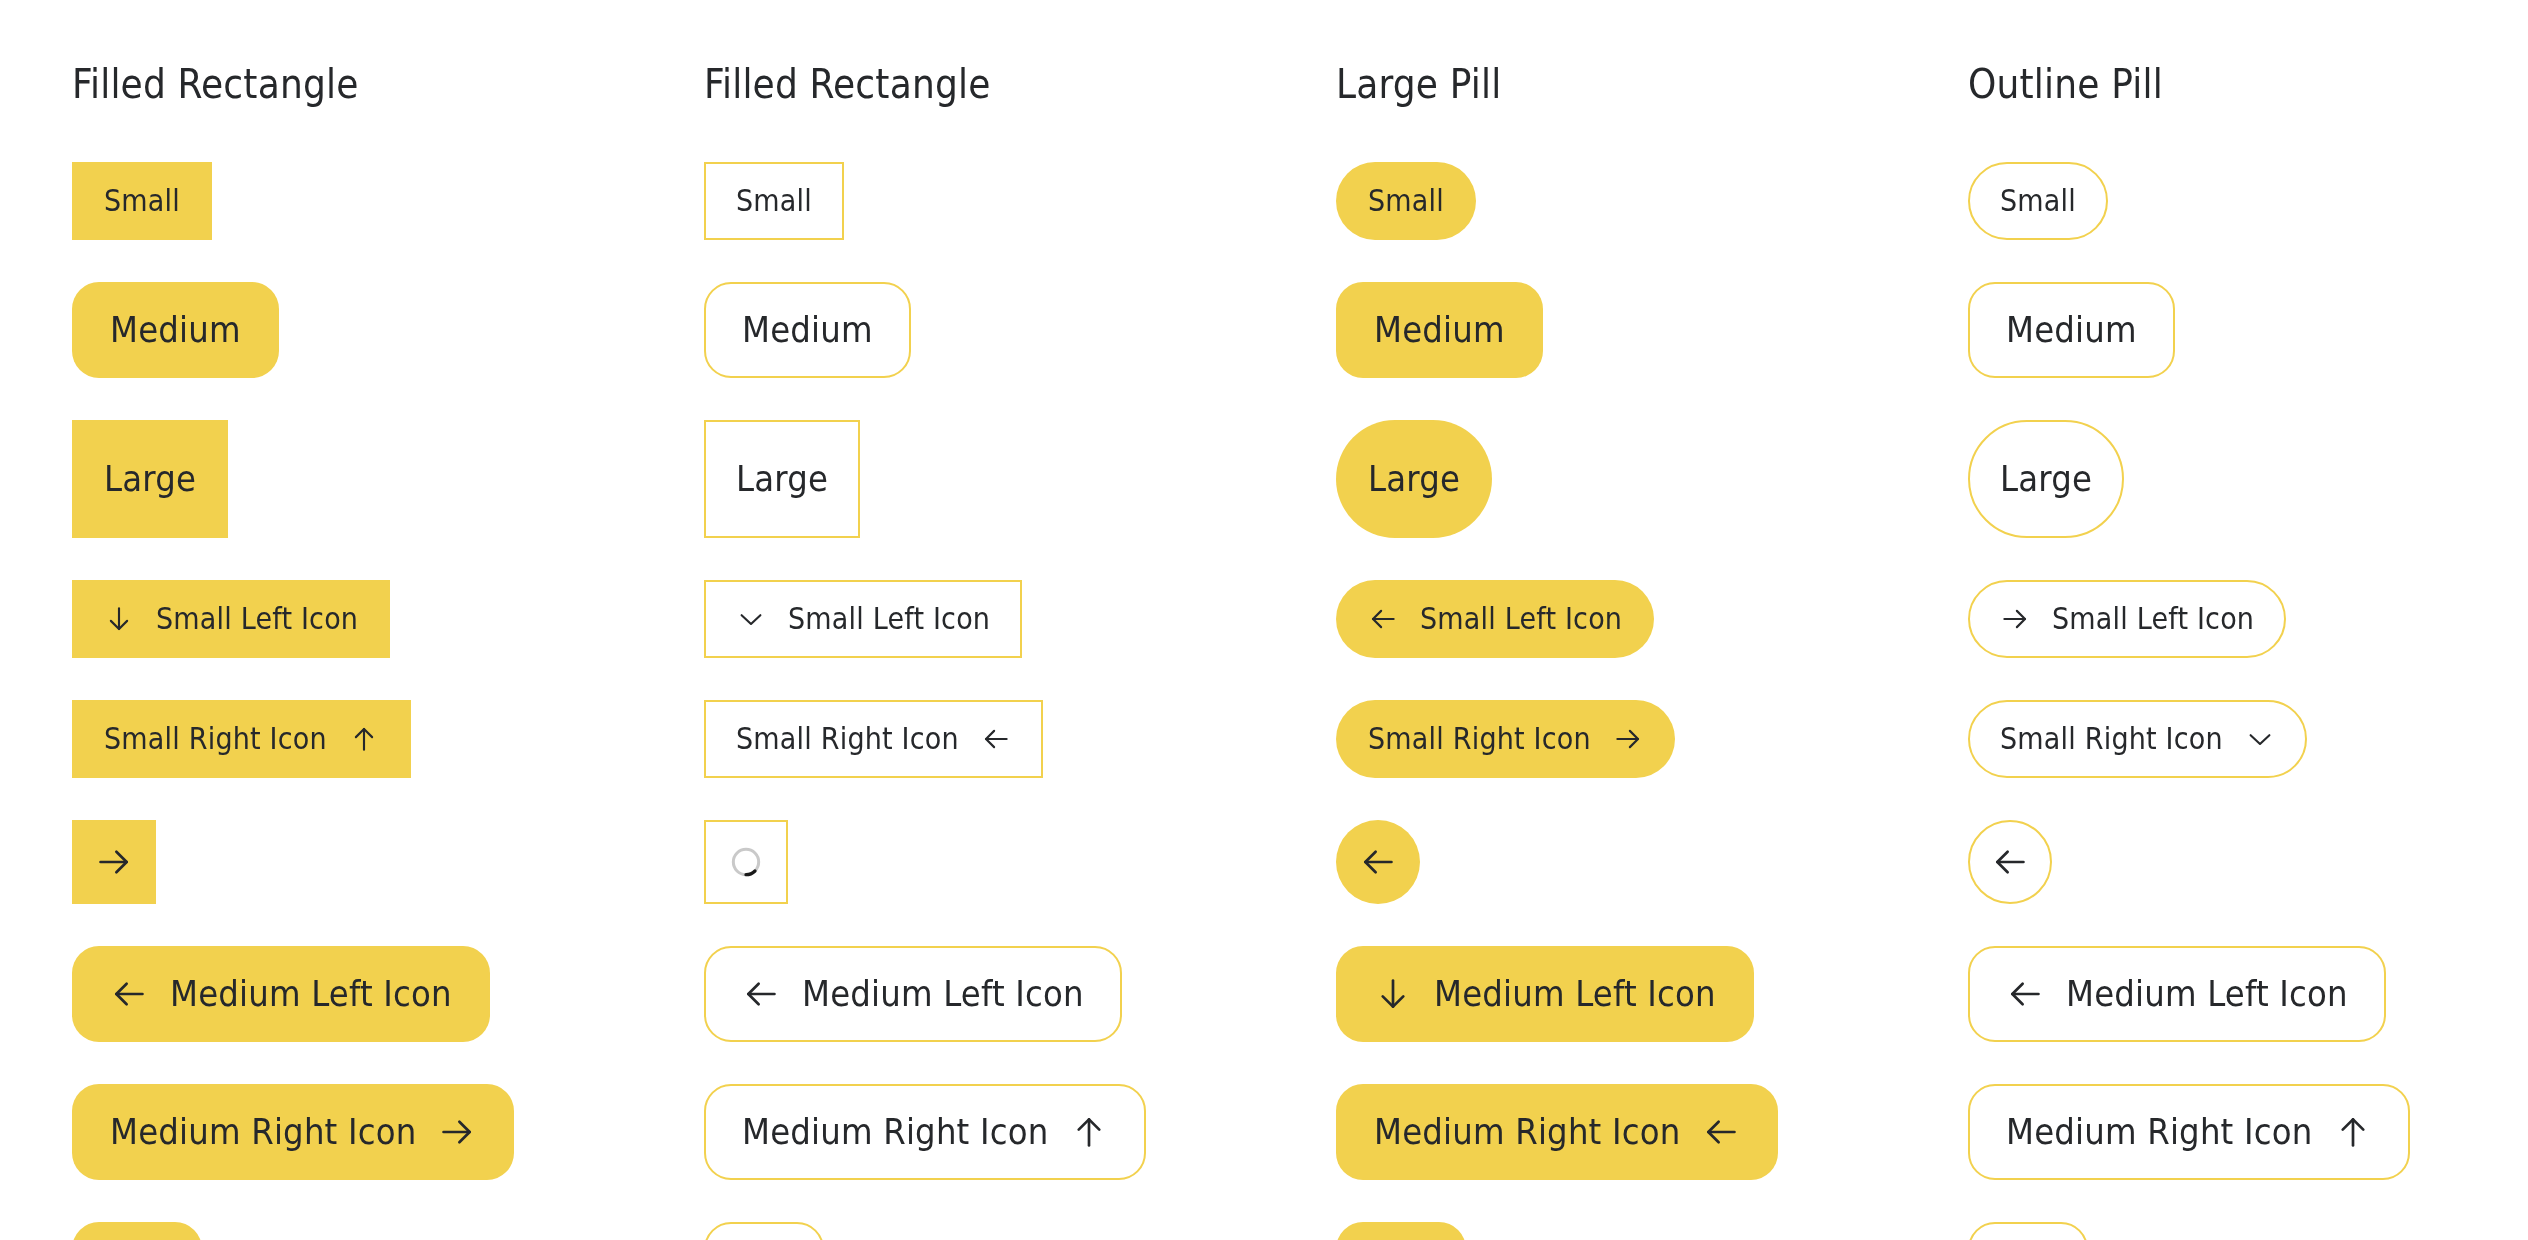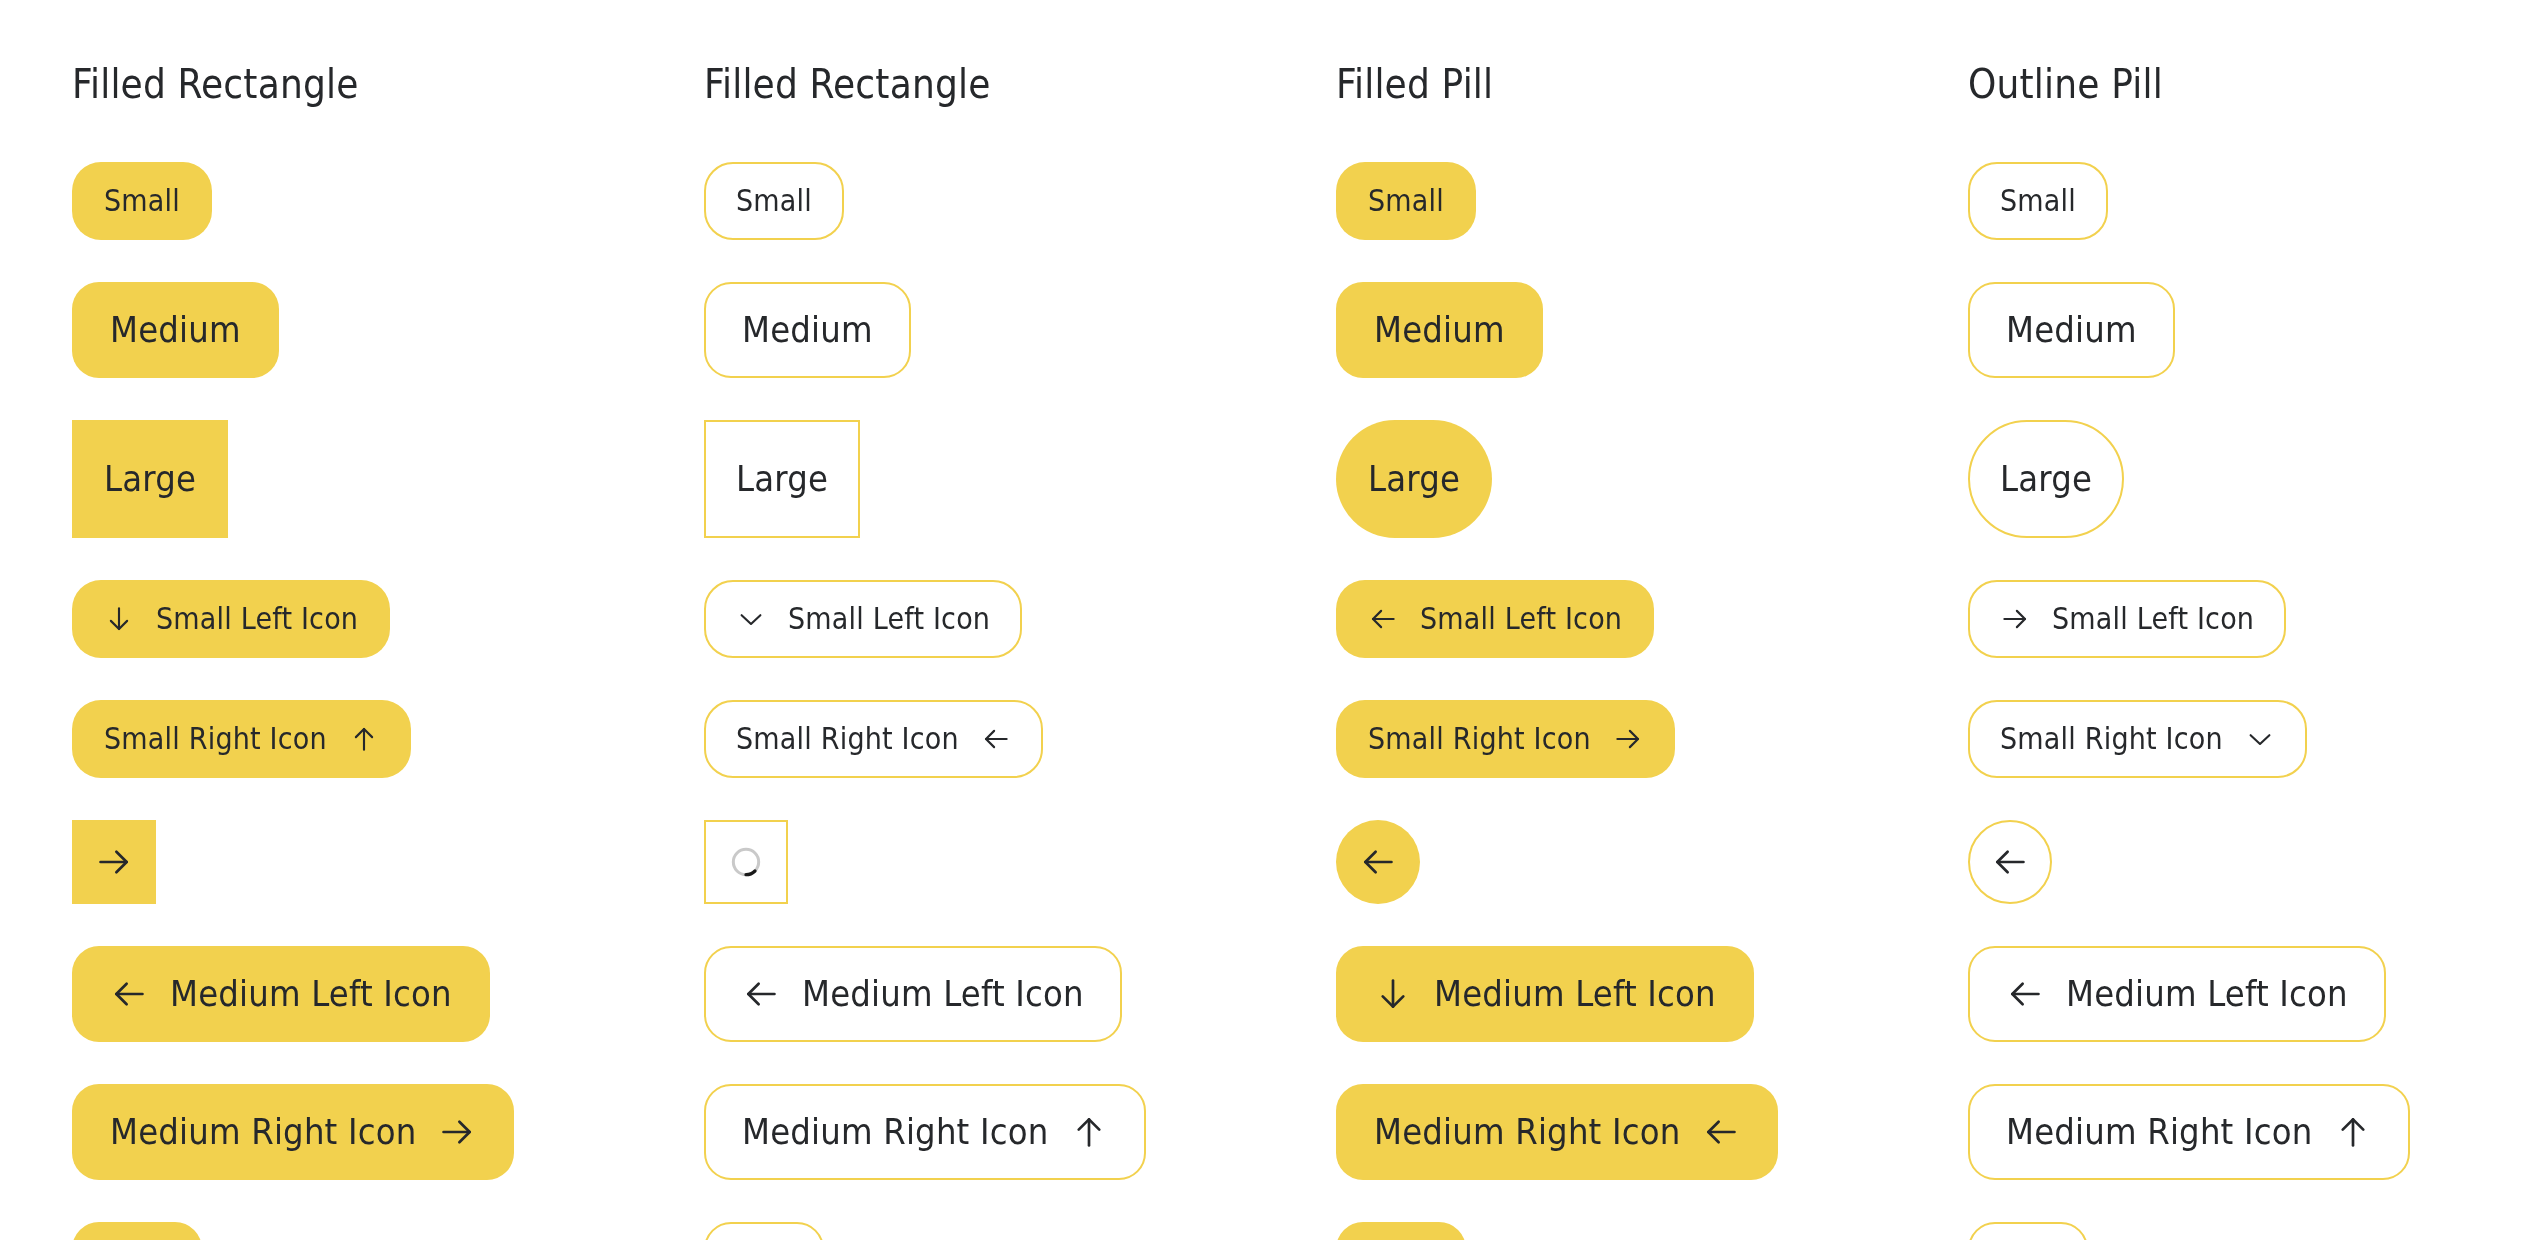--- a/index.html
+++ b/index.html
@@ -75,21 +75,20 @@
   
   .s-rect { border-radius: 0; }
   .s-pill { border-radius: 999px; }
 
   
   .z-small {
     min-height: 78px;
     padding: 18px 30px;
     font-size: 30px;
     line-height: 1;
-    border-radius: 29px;
   }
   .z-medium {
     min-height: 96px;
     padding: 0 36px;
     font-size: 36px;
     line-height: 1;
     border-radius: 27px;
   }
   .z-large {
     min-height: 118px;
@@ -269,21 +268,21 @@
                 <path d="M5.5 10.5 L12 4 L18.5 10.5" stroke="#26282b" stroke-width="1.7" stroke-linecap="round" stroke-linejoin="round" fill="none"></path>
               </svg>
             </span>
           </button>
         </div>
         <div class="btn-row" style="margin-bottom: 0px;">
           <button class="btn v-outline s-rect z-medium" style="min-height: 96px; width: 120px; padding: 0px;"></button>
         </div>
       </div>
       <div class="col">
-        <div class="col-heading">Filled Pill</div>
+        <div class="col-heading">Large Pill</div>
         <div class="btn-row">
           <button class="btn v-filled s-pill z-small">
             <span class="btn-label">Small</span>
           </button>
         </div>
         <div class="btn-row">
           <button class="btn v-filled s-pill z-medium">
             <span class="btn-label">Medium</span>
           </button>
         </div>

